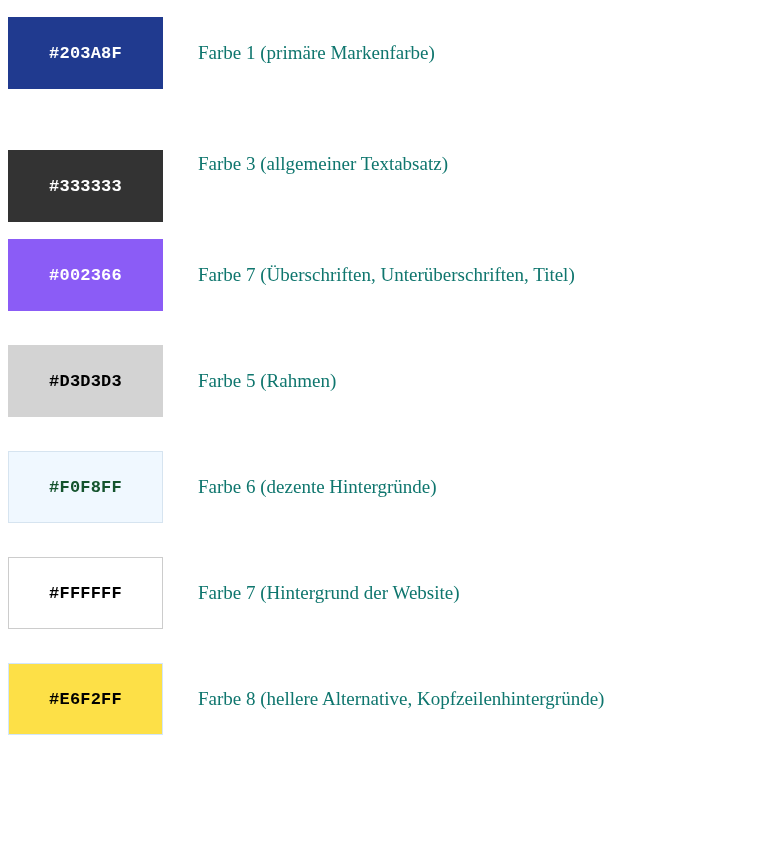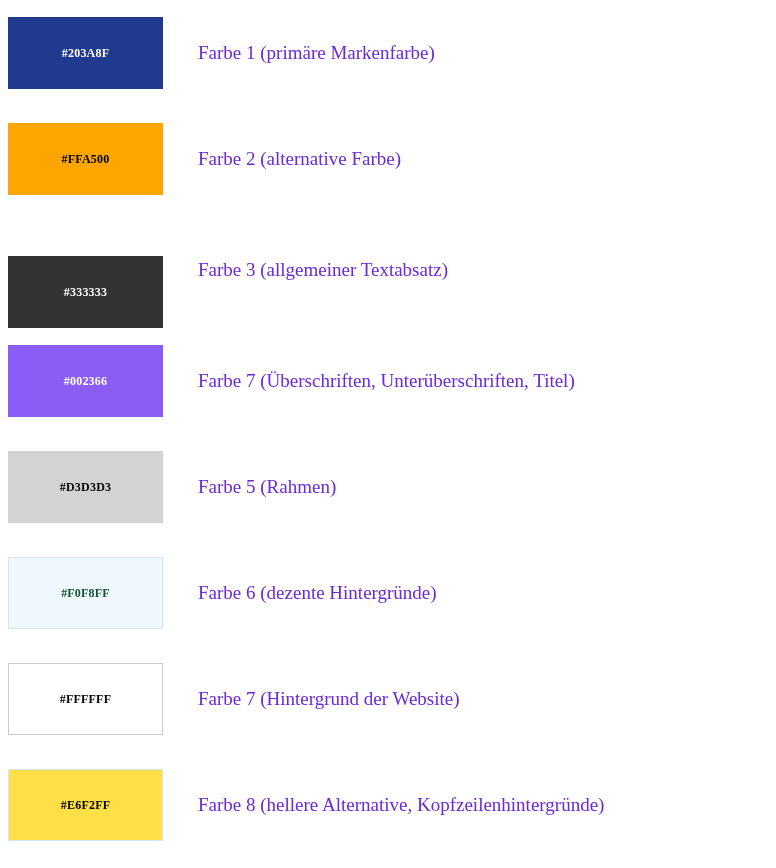--- a/index.html
+++ b/index.html
@@ -29,61 +29,51 @@
   }
   .swatch {
     width: 155px;
     height: 72px;
     display: flex;
     align-items: center;
     justify-content: center;
     box-sizing: border-box;
   }
   .swatch-label {
-    font-family: Liberation Serif, serif;
+    font-family: Liberation Mono, monospace;
     font-weight: bold;
-    font-size: 12px;
+    font-size: 17px;
     letter-spacing: 0.2px;
     line-height: 1;
     white-space: nowrap;
   }
   .desc-cell {
     padding: 0 10px 0 30px;
     vertical-align: middle;
   }
   .desc-text {
     font-family: "Liberation Serif", serif;
     font-size: 19px;
     line-height: 1.25;
-    color: #6d28d9;
+    color: #0f766e;
   }
 </style>
 </head>
 <body>
 
 <table class="palette-table">
   <tbody>
     <tr class="palette-row">
       <td class="swatch-cell">
         <div class="swatch" style="background: rgb(32, 58, 143); color: rgb(255, 255, 255);">
           <span class="swatch-label">#203A8F</span>
         </div>
       </td>
       <td class="desc-cell">
         <span class="desc-text">Farbe 1 (primäre Markenfarbe)</span>
-      </td>
-    </tr>
-    <tr class="palette-row">
-      <td class="swatch-cell">
-        <div class="swatch" style="background: rgb(255, 165, 0); color: rgb(0, 0, 0);">
-          <span class="swatch-label">#FFA500</span>
-        </div>
-      </td>
-      <td class="desc-cell">
-        <span class="desc-text">Farbe 2 (alternative Farbe)</span>
       </td>
     </tr>
     <tr class="palette-row">
       <td class="swatch-cell">
         <div class="swatch" style="background: rgb(51, 51, 51); color: rgb(255, 255, 255); margin-top: 44px;">
           <span class="swatch-label">#333333</span>
         </div>
       </td>
       <td class="desc-cell">
         <span class="desc-text">Farbe 3 (allgemeiner Textabsatz)</span>

